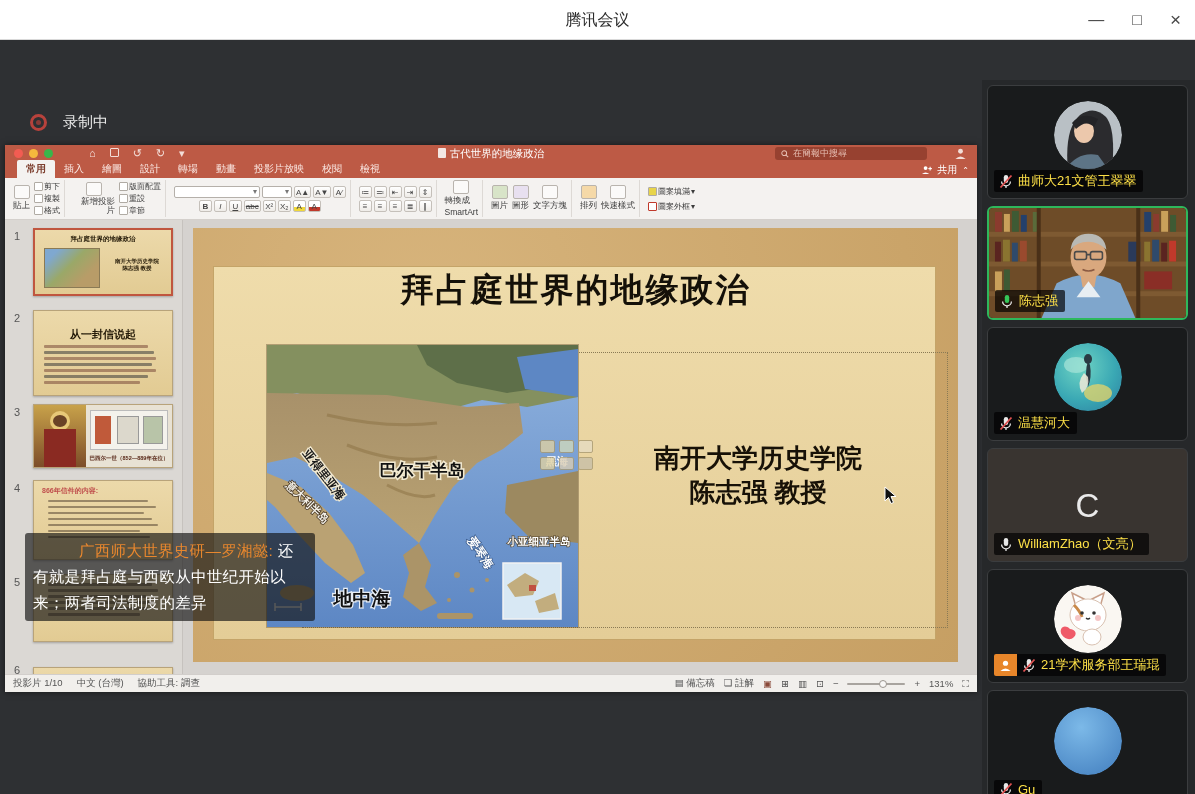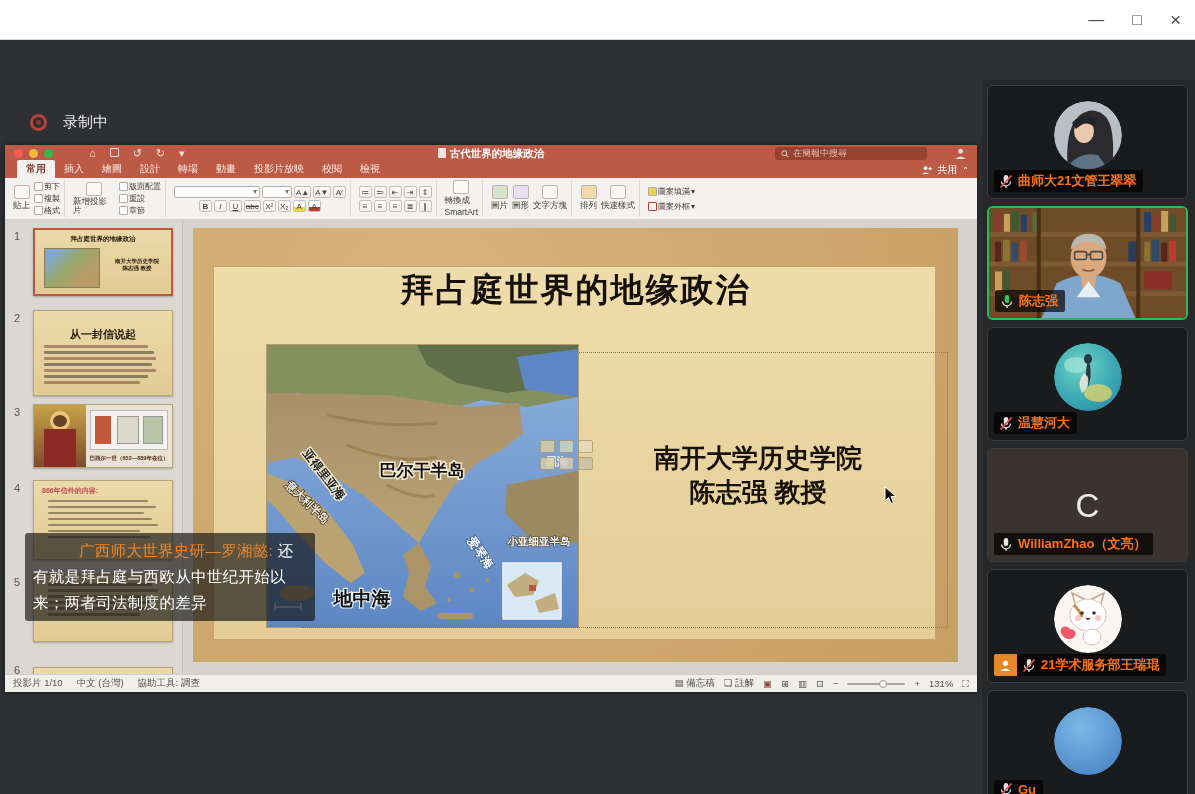--- a/index.html
+++ b/index.html
@@ -23,21 +23,21 @@
 
   
   .ppt { position:absolute; left:5px; top:105px; width:972px; height:547px; background:#f4f2f0;
     box-shadow:0 0 6px rgba(0,0,0,.5); }
   .ppt-titlebar { position:relative; height:17px; background:#bd5a45; }
   .traffic { position:absolute; left:9px; top:4px; display:flex; gap:6px; }
   .traffic i { width:9px; height:9px; border-radius:50%; display:block; }
   .t-red{background:#f25c52;} .t-yel{background:#f5b83d;} .t-grn{background:#39b54a;}
   .mac-icons { position:absolute; left:84px; top:1px; display:flex; gap:14px; color:#f3ded8; font-size:11px; line-height:15px;}
   .ppt-doc-title { position:absolute; left:0; right:0; top:2px; text-align:center; color:#ffffff;
-    font-size:10.5px; font-weight:bold; }
+    font-size:10.5px; font-weight:normal; }
   .ppt-doc-title .docico { display:inline-block; width:8px; height:10px; background:#f3e6e2;
     border-radius:1px; margin-right:4px; vertical-align:-1px; }
   .ppt-search { position:absolute; right:50px; top:2px; width:152px; height:13px; background:rgba(80,20,10,.35);
     border-radius:3px; color:#e6beb2; font-size:9px; line-height:13px; padding-left:6px; display:flex; align-items:center; gap:4px;}
   .ppt-person { position:absolute; right:10px; top:2px; width:13px; height:13px; }
   .tab-row { position:relative; height:16px; background:#bd5a45; display:flex; align-items:flex-end; padding-left:12px; }
   .tab { font-size:10px; color:#fbe9e4; padding:2px 9px 2px 9px; }
   .tab.active { background:#f4f2f0; color:#7e4030; font-weight:bold; border-radius:2px 2px 0 0; }
   .share-right { position:absolute; right:8px; top:1px; display:flex; align-items:center; gap:5px;
     color:#ffffff; font-size:10px; }
@@ -115,28 +115,29 @@
     padding:5px 6px 0 5px; }
   .tile { position:relative; width:201px; height:114px; background:#191b1c; border:1px solid #3b3d3f;
     border-radius:6px; margin-bottom:7px; overflow:hidden; }
   .tile.active { border:2px solid #2eb85c; }
   .avatar { position:absolute; left:50%; top:44%; transform:translate(-50%,-50%); width:68px; height:68px;
     border-radius:50%; overflow:hidden; }
   .namebar { position:absolute; left:6px; bottom:6px; display:flex; align-items:stretch; max-width:190px; }
   .badge { width:23px; background:#e8862a; border-radius:2px 0 0 2px; display:flex; align-items:center; justify-content:center; }
   .npill { background:rgba(0,0,0,.68); border-radius:2px; display:flex; align-items:center; gap:5px;
     padding:2px 7px 2px 5px; }
-  .nname { color:#f97316; font-size:13px; white-space:nowrap;font-weight:bold; }
+  .nname { color:#fde047; font-size:13px; white-space:nowrap; }
   .letterC { position:absolute; left:0; right:0; top:38px; text-align:center; color:#eaeaea; font-size:33px; }
   .tile.dark4 { background:#393430; }
 </style>
 </head>
 <body>
 
 <div class="titlebar">
+  <div class="title">腾讯会议</div>
   <div class="win-controls">
     <span>—</span>
     <span>□</span>
     <span style="font-size:19px;">×</span>
   </div>
 </div>
 
 <div class="main">
 
   <div class="recording">
@@ -212,21 +213,21 @@
             </span>
           <span class="rsmall">
               <span class="mi"></span>
               <span>格式</span>
             </span>
         </div>
       </div>
       <div class="rgroup">
         <div class="rbig">
           <span class="ic ic-green"></span>
-          <span style="width:42px;text-align:left;white-space:normal;line-height:9px;">新增投影片</span>
+          <span style="width:42px;text-align:right;white-space:normal;line-height:9px;">新增投影片</span>
         </div>
         <div class="rcol">
           <span class="rsmall">
               <span class="mi"></span>
               <span>版面配置</span>
             </span>
           <span class="rsmall">
               <span class="mi"></span>
               <span>重設</span>
             </span>

